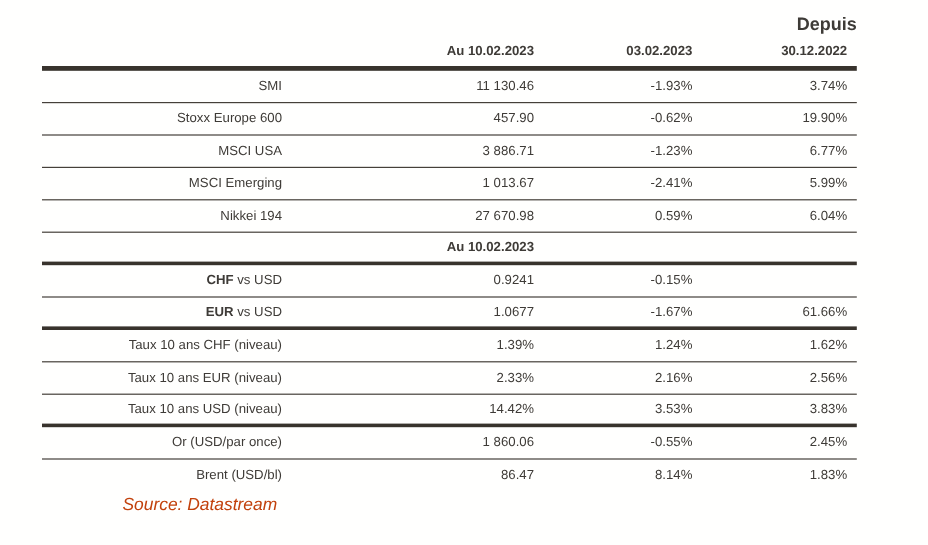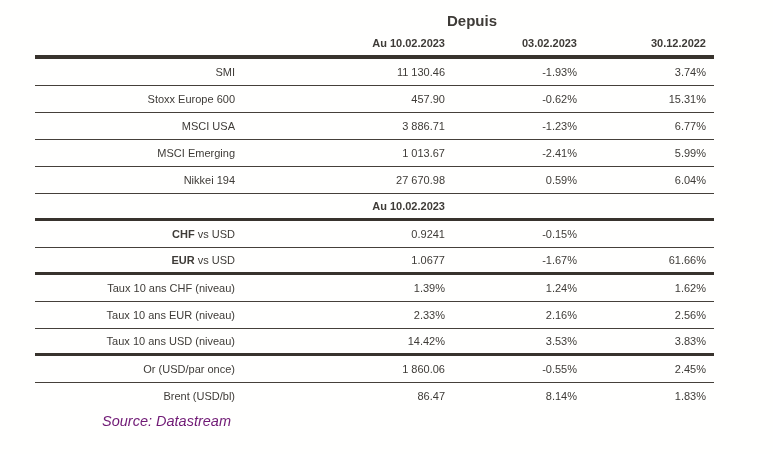--- a/index.html
+++ b/index.html
@@ -19,40 +19,40 @@
     align-items:center;
   }
   .cell { text-align:right; font-size:11px; line-height:1; white-space:nowrap; }
   .c1 { padding-right:10px; }
   .c2 { padding-right:2px; }
   .c3 { padding-right:2px; }
   .c4 { padding-right:8px; }
   .b { font-weight:bold; }
 
   .depuis-row { height:24px; }
-  .depuis-cell { grid-column:3 / 5; text-align:left; font-weight:bold; font-size:15px; }
+  .depuis-cell { grid-column:3 / 5; text-align:right; font-weight:bold; font-size:15px; }
 
   .header-row { height:27px; border-bottom:4px solid #38332d; }
   .header-row .cell { font-weight:bold; }
 
   .data-row { height:27px; }
   .sep-thin  { border-bottom:1px solid #45403a; }
   .sep-thick { border-bottom:3px solid #38332d; }
   .sep-none  { border-bottom:none; }
 
   .section-cell { font-weight:bold; }
 
   .source-note {
     margin-top:3px;
     width:210px;
     text-align:right;
     padding-right:14px;
     font-style:italic;
     font-size:14.5px;
-    color:#701a75;
+    color:#c2410c;
   }
 </style>
 </head>
 <body>
 
 <div class="canvas">
   <div class="table">
 
     <div class="grid-row depuis-row">
       <div class="cell c1"></div>
@@ -71,21 +71,21 @@
       <div class="cell c1"><span class="b"></span><span>SMI</span></div>
       <div class="cell c2">11 130.46</div>
       <div class="cell c3">-1.93%</div>
       <div class="cell c4">3.74%</div>
     </div>
 
     <div class="grid-row data-row sep-thin">
       <div class="cell c1"><span class="b"></span><span>Stoxx Europe 600</span></div>
       <div class="cell c2">457.90</div>
       <div class="cell c3">-0.62%</div>
-      <div class="cell c4">15.31%</div>
+      <div class="cell c4">19.90%</div>
     </div>
 
     <div class="grid-row data-row sep-thin">
       <div class="cell c1"><span class="b"></span><span>MSCI USA</span></div>
       <div class="cell c2">3 886.71</div>
       <div class="cell c3">-1.23%</div>
       <div class="cell c4">6.77%</div>
     </div>
 
     <div class="grid-row data-row sep-thin">

